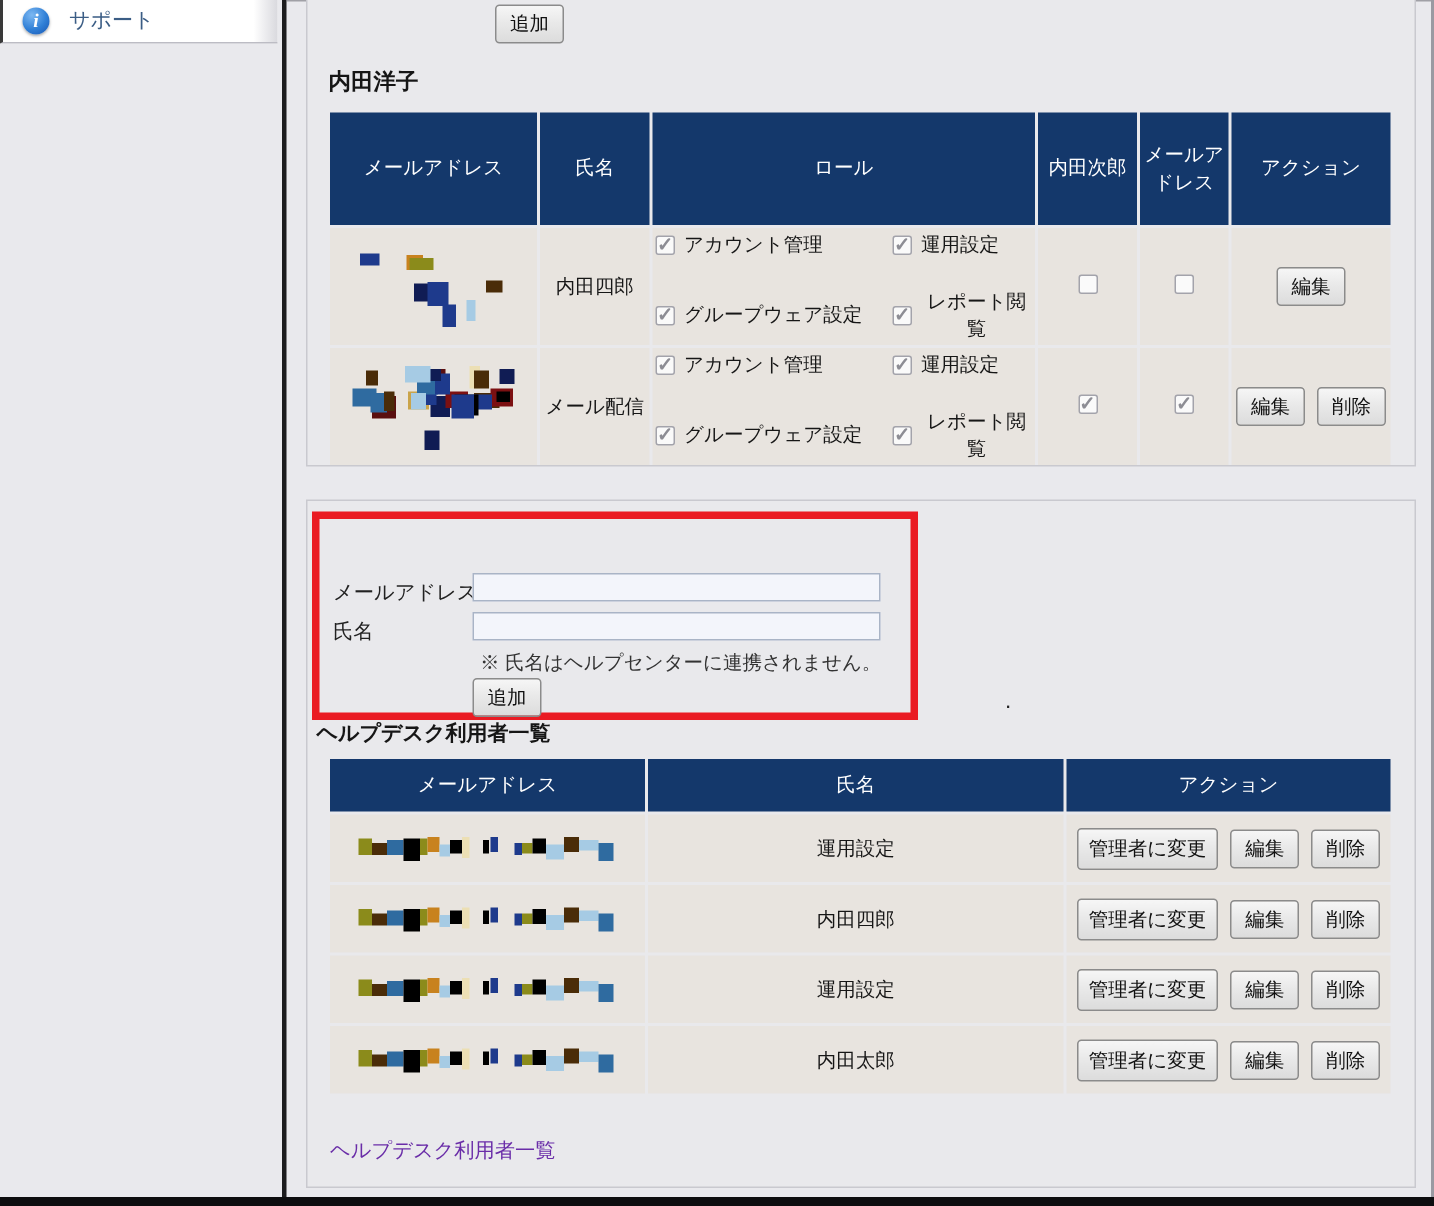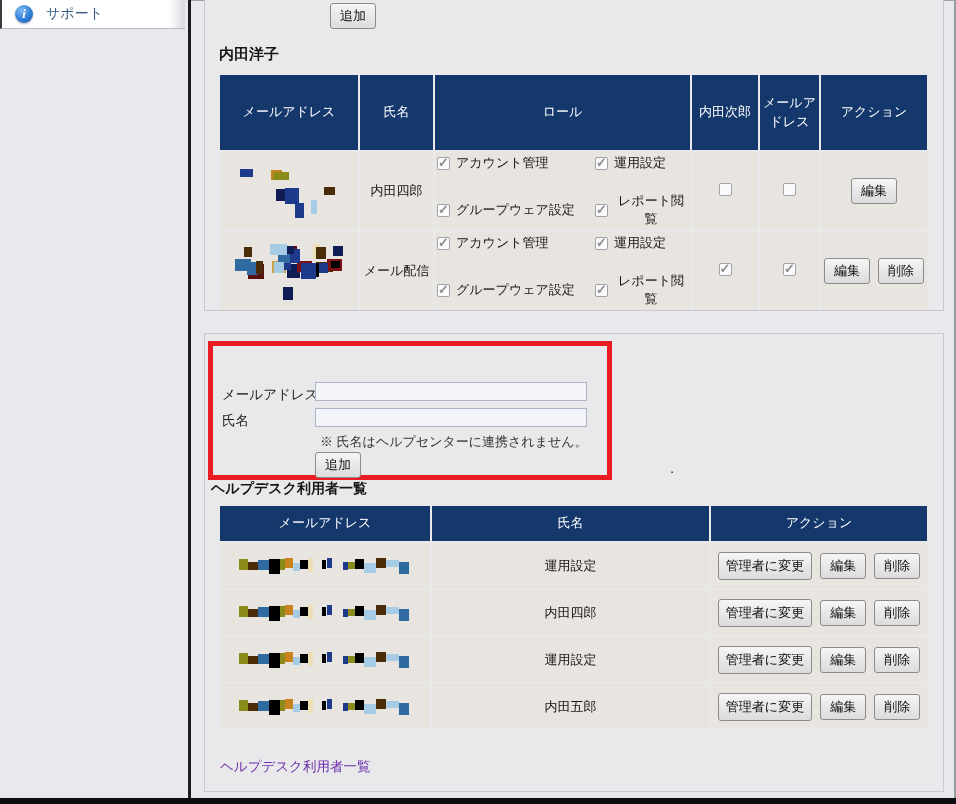--- a/index.html
+++ b/index.html
@@ -336,21 +336,21 @@
                 <i style="left: 87.5122px; top: 1.43717px; width: 5.31828px; height: 9.43545px; background: rgb(30, 58, 140);"></i>
                 <i style="left: 104.329px; top: 5.32154px; width: 4.95351px; height: 7.19722px; background: rgb(30, 58, 140);"></i>
                 <i style="left: 109.283px; top: 4.67377px; width: 6.27639px; height: 7.65383px; background: rgb(139, 139, 27);"></i>
                 <i style="left: 115.559px; top: 2.48109px; width: 9.14095px; height: 9.83954px; background: rgb(0, 0, 0);"></i>
                 <i style="left: 124.7px; top: 5.73747px; width: 12.4818px; height: 10.4453px; background: rgb(166, 203, 228);"></i>
                 <i style="left: 137.182px; top: 1.48772px; width: 10.2421px; height: 9.27745px; background: rgb(74, 44, 8);"></i>
                 <i style="left: 147.424px; top: 2.58449px; width: 12.2466px; height: 7.42321px; background: rgb(166, 203, 228);"></i>
                 <i style="left: 159.671px; top: 5.39952px; width: 9.91124px; height: 11.6005px; background: rgb(47, 107, 160);"></i>
               </span>
             </td>
-        <td>内田五郎</td>
+        <td>内田太郎</td>
         <td><span class="actions">
           <button class="btn btn-wide">管理者に変更</button>
           <button class="btn">編集</button>
           <button class="btn">削除</button>
         </span></td>
       </tr>
     </tbody>
       </table>
 
     <a class="back-link">ヘルプデスク利用者一覧</a>

